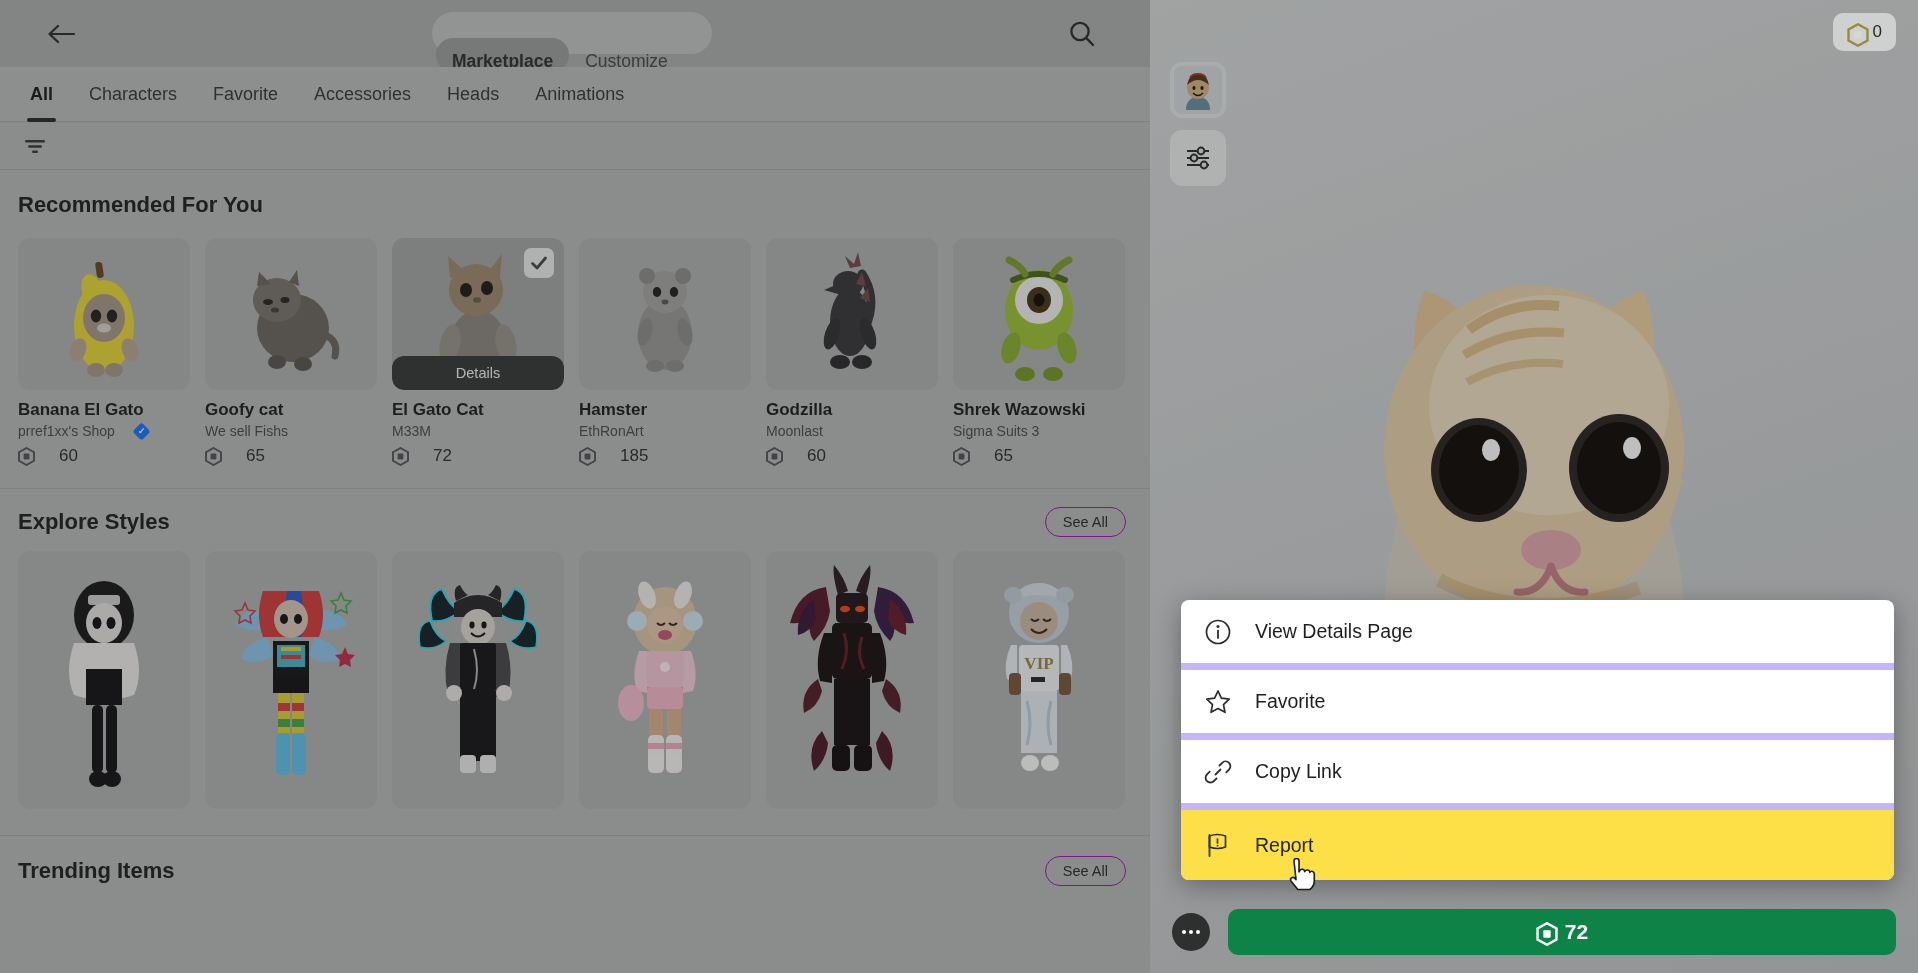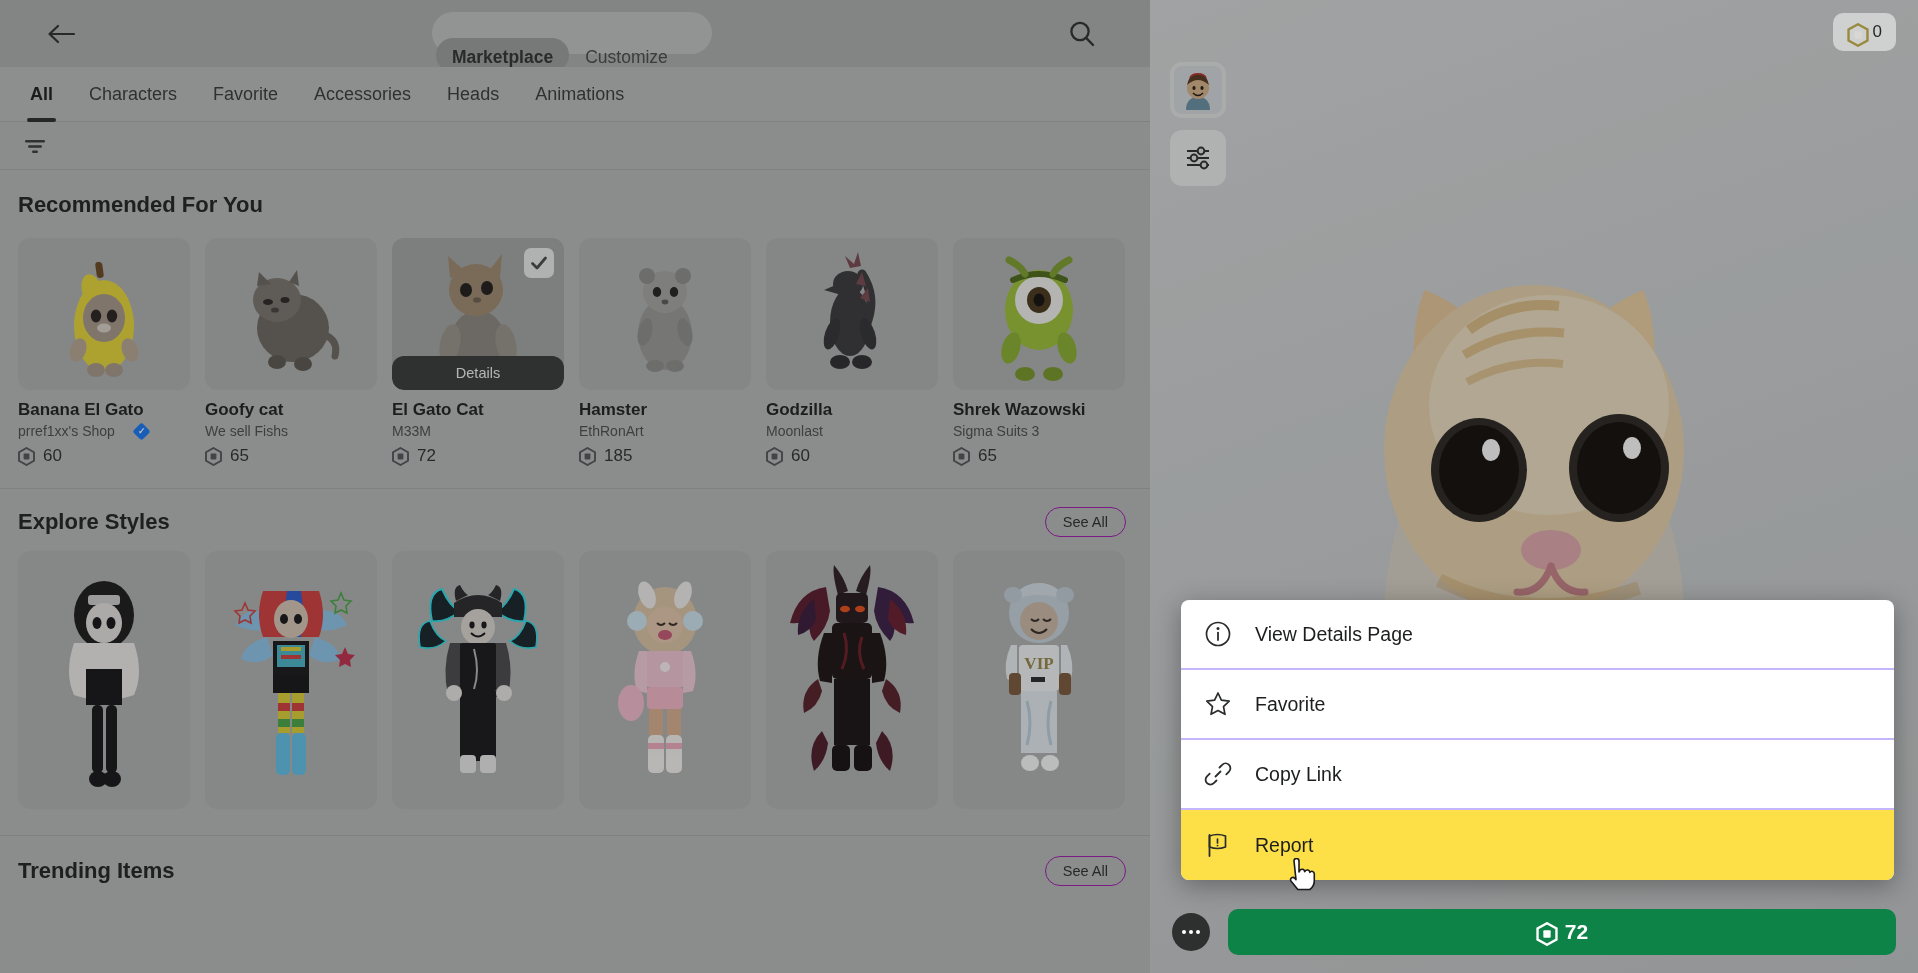--- a/index.html
+++ b/index.html
@@ -41,24 +41,24 @@
     position: absolute; left: 432px; top: 12px;
     width: 280px; height: 42px;
     background: #c3c5c5;
     border-radius: 21px;
     display: flex; align-items: center;
     padding: 4px;
   }
   .seg-btn {
     height: 34px;
     border-radius: 17px;
-    display: flex; align-items: flex-end; justify-content: center;
+    display: flex; align-items: flex-start; justify-content: center;
     font-size: 17.5px;
     color: #4a4c4c;
-    padding: 4px 16px;
+    padding: 13px 16px;
     cursor: pointer;
     white-space: nowrap;
     margin-top: 44px;
   }
   .seg-btn.active {
     background: #9d9f9f;
     color: #313333;
     font-weight: 700;
   }
 
@@ -175,21 +175,21 @@
     border-radius: 3px; transform: rotate(45deg);
     display:inline-flex; align-items:center; justify-content:center;
     flex: 0 0 auto;
   }
   .verified-badge span {
     transform: rotate(-45deg); color:#fff; font-size:9px; line-height:1; font-weight:700;
   }
   .item-price {
     margin-top: 7px;
     font-size: 17px; color: #303232;
-    display: flex; align-items: center; gap: 8px;
+    display: flex; align-items: center; gap: 24px;
   }
 
   
   .robux {
     display:inline-block; position:relative;
     width: 17px; height: 19px; flex: 0 0 auto;
   }
   .robux svg { display:block; }
 
   
@@ -242,21 +242,21 @@
     box-shadow: 0 6px 26px rgba(0,0,0,0.32);
     overflow: hidden;
     z-index: 20;
   }
   .menu-item {
     height: 70px;
     display: flex; align-items: center;
     padding-left: 22px;
     gap: 22px;
     cursor: pointer;
-    border-bottom: 2px solid #c4b5fd;
+    border-bottom: 7px solid #c4b5fd;
   }
   .menu-item:last-child { border-bottom: none; }
   .menu-item.hovered { background: #fde047; }
   .menu-icon { width: 30px; height: 30px; display:flex; align-items:center; justify-content:center; flex:0 0 auto; }
   .menu-label { font-size: 19.5px; color: #1d1f1f; }
 
   
   #bottom-bar {
     position: absolute; left: 1150px; bottom: 0;
     width: 768px; height: 73px;

